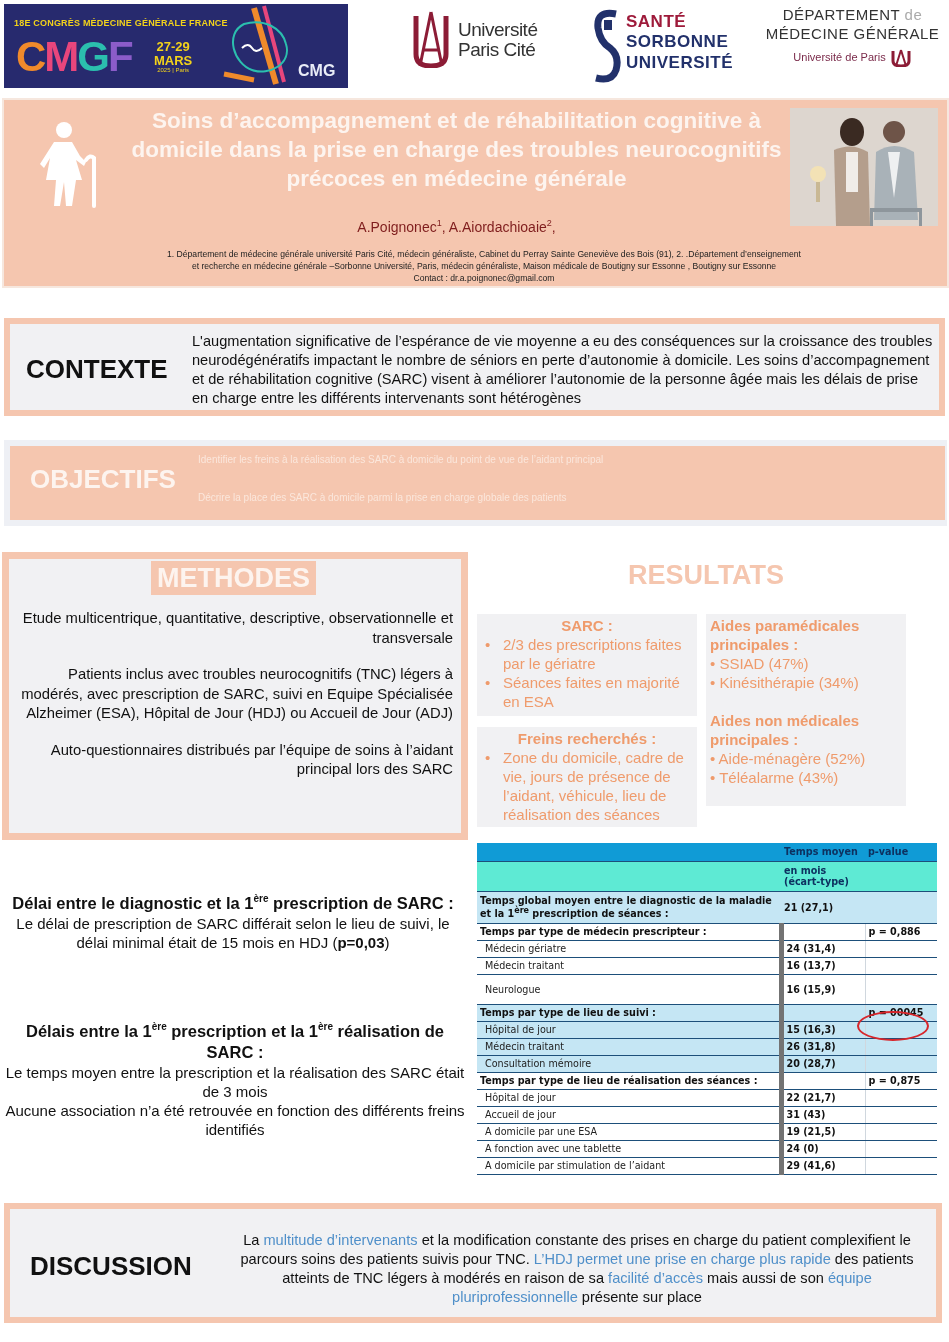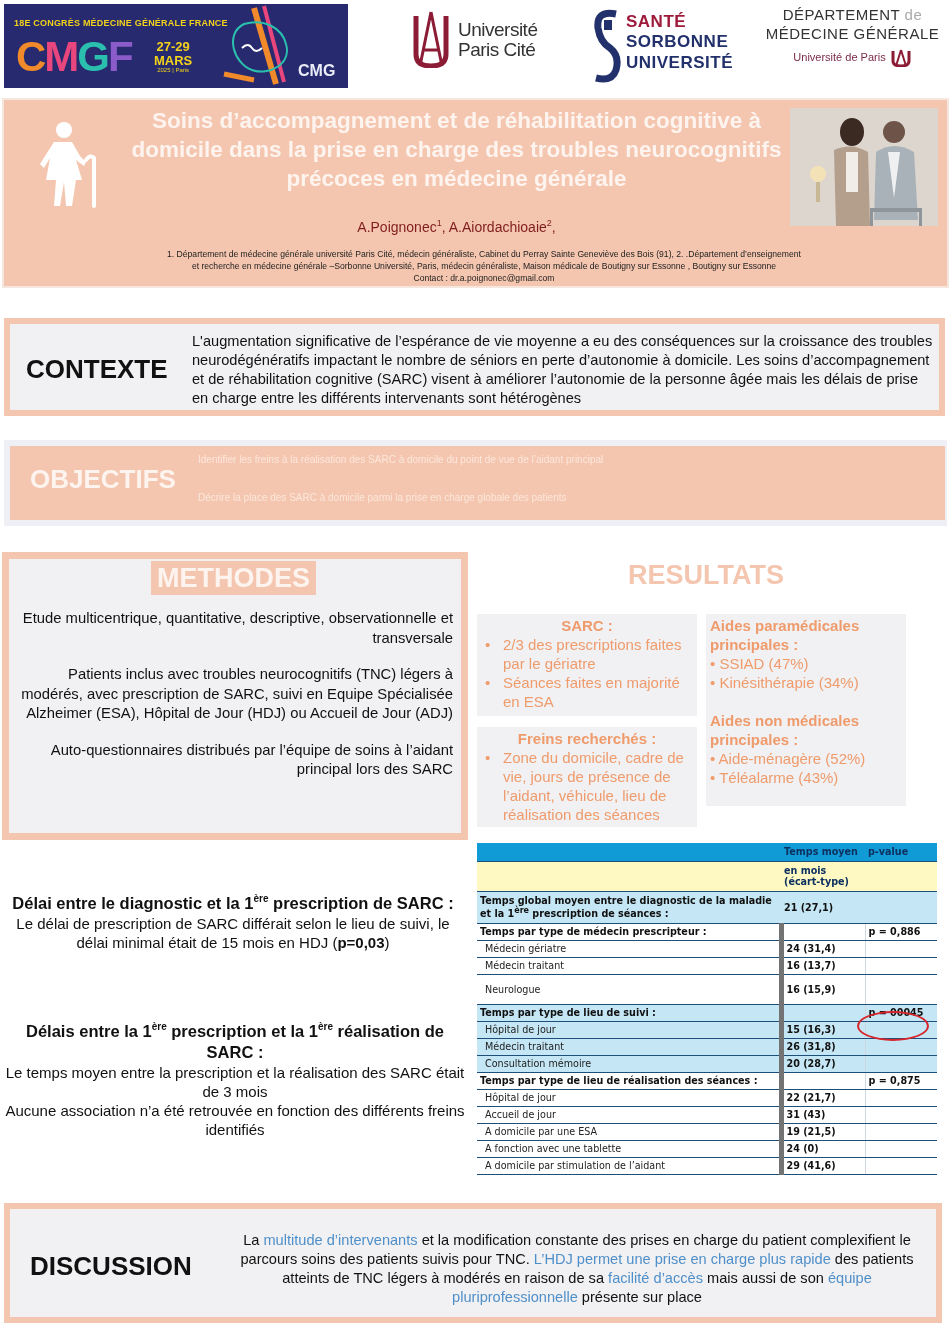--- a/index.html
+++ b/index.html
@@ -106,21 +106,21 @@
   .delai1 { left: 2px; top: 888px; }
   .delai2 { top: 1016px; }
 
   
   .rtable { left: 477px; top: 843px; width: 460px; border-collapse: collapse; font-family: "DejaVu Sans", sans-serif; font-size: 9.6px; }
   .rtable td { padding: 1px 3px; vertical-align: middle; height: 17px; border-bottom: 1.5px solid #1d4f7a; }
   .rtable .c1 { width: 304px; }
   .rtable .c2 { width: 84px; font-weight: bold; border-left: 5px solid #737373; }
   .rtable .c3 { width: 72px; font-weight: bold; border-left: 1px solid #d0d7de; }
   .rtable tr.hdr1 td { background: #109bd6; color: #0d3160; font-weight: bold; height: 18px; }
-  .rtable tr.hdr2 td { background: #fef9c3; color: #0d3160; font-weight: bold; }
+  .rtable tr.hdr2 td { background: #5eead4; color: #0d3160; font-weight: bold; }
   .rtable tr.blue td { background: #c5e6f4; }
   .rtable tr.grp td { font-weight: bold; }
   .rtable tr.sub td.c1 { padding-left: 8px; font-weight: normal; color: #222; }
   .rtable tr.tall td { height: 30px; }
   .rtable tr.glob td { font-weight: bold; height: 32px; }
   .rtable td.nob { border-left: none; }
   .pval-circle {
     left: 857px; top: 1011px; width: 72px; height: 30px; border: 2.5px solid #d7262b; border-radius: 50%;
   }
 

